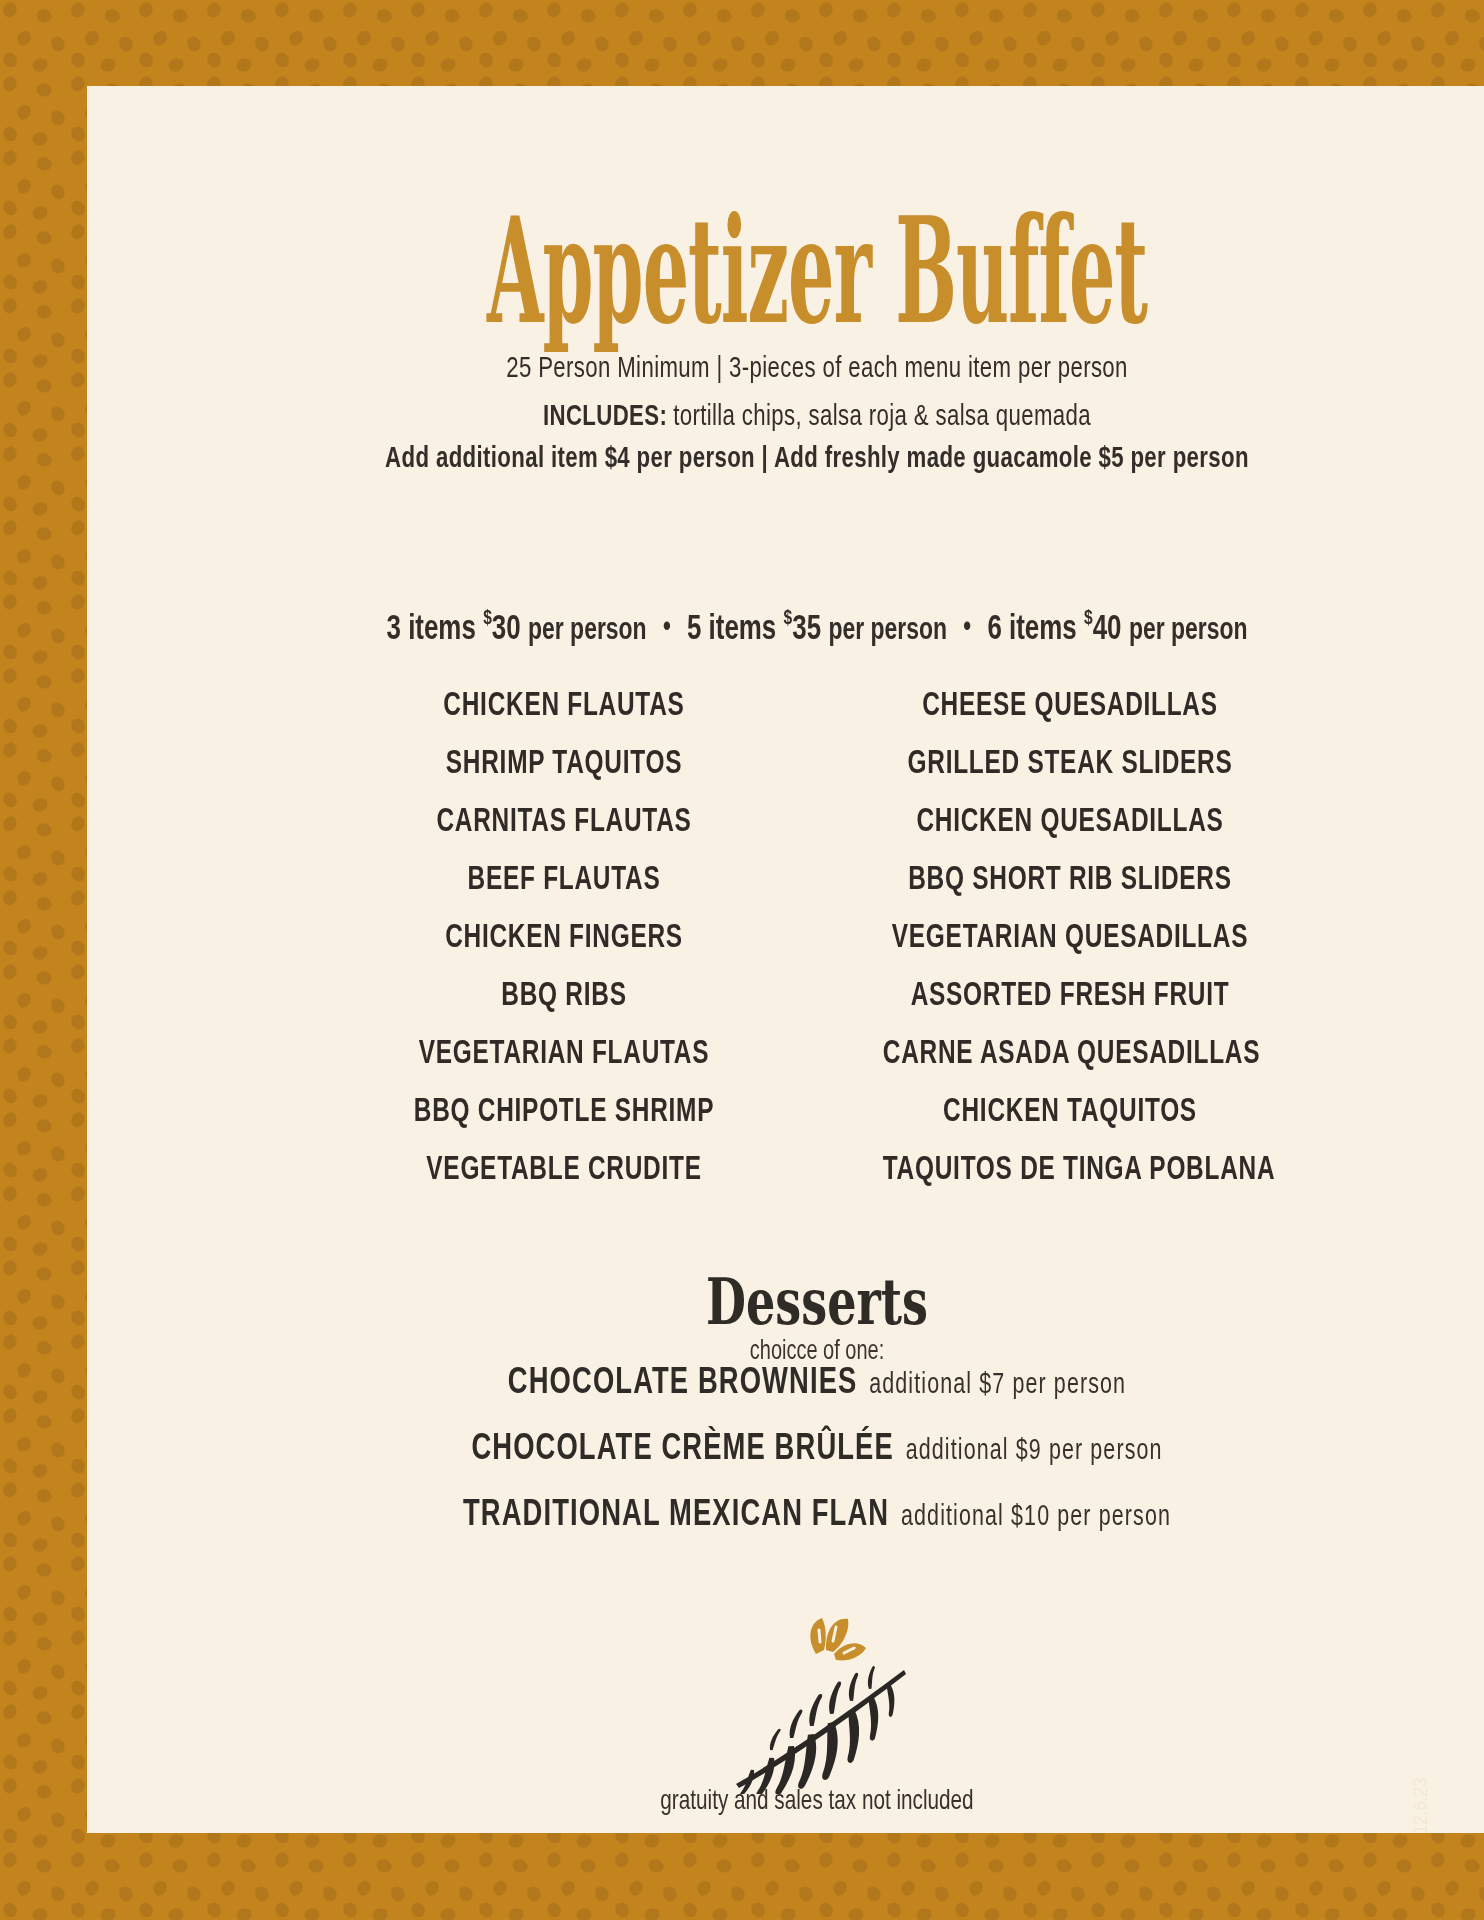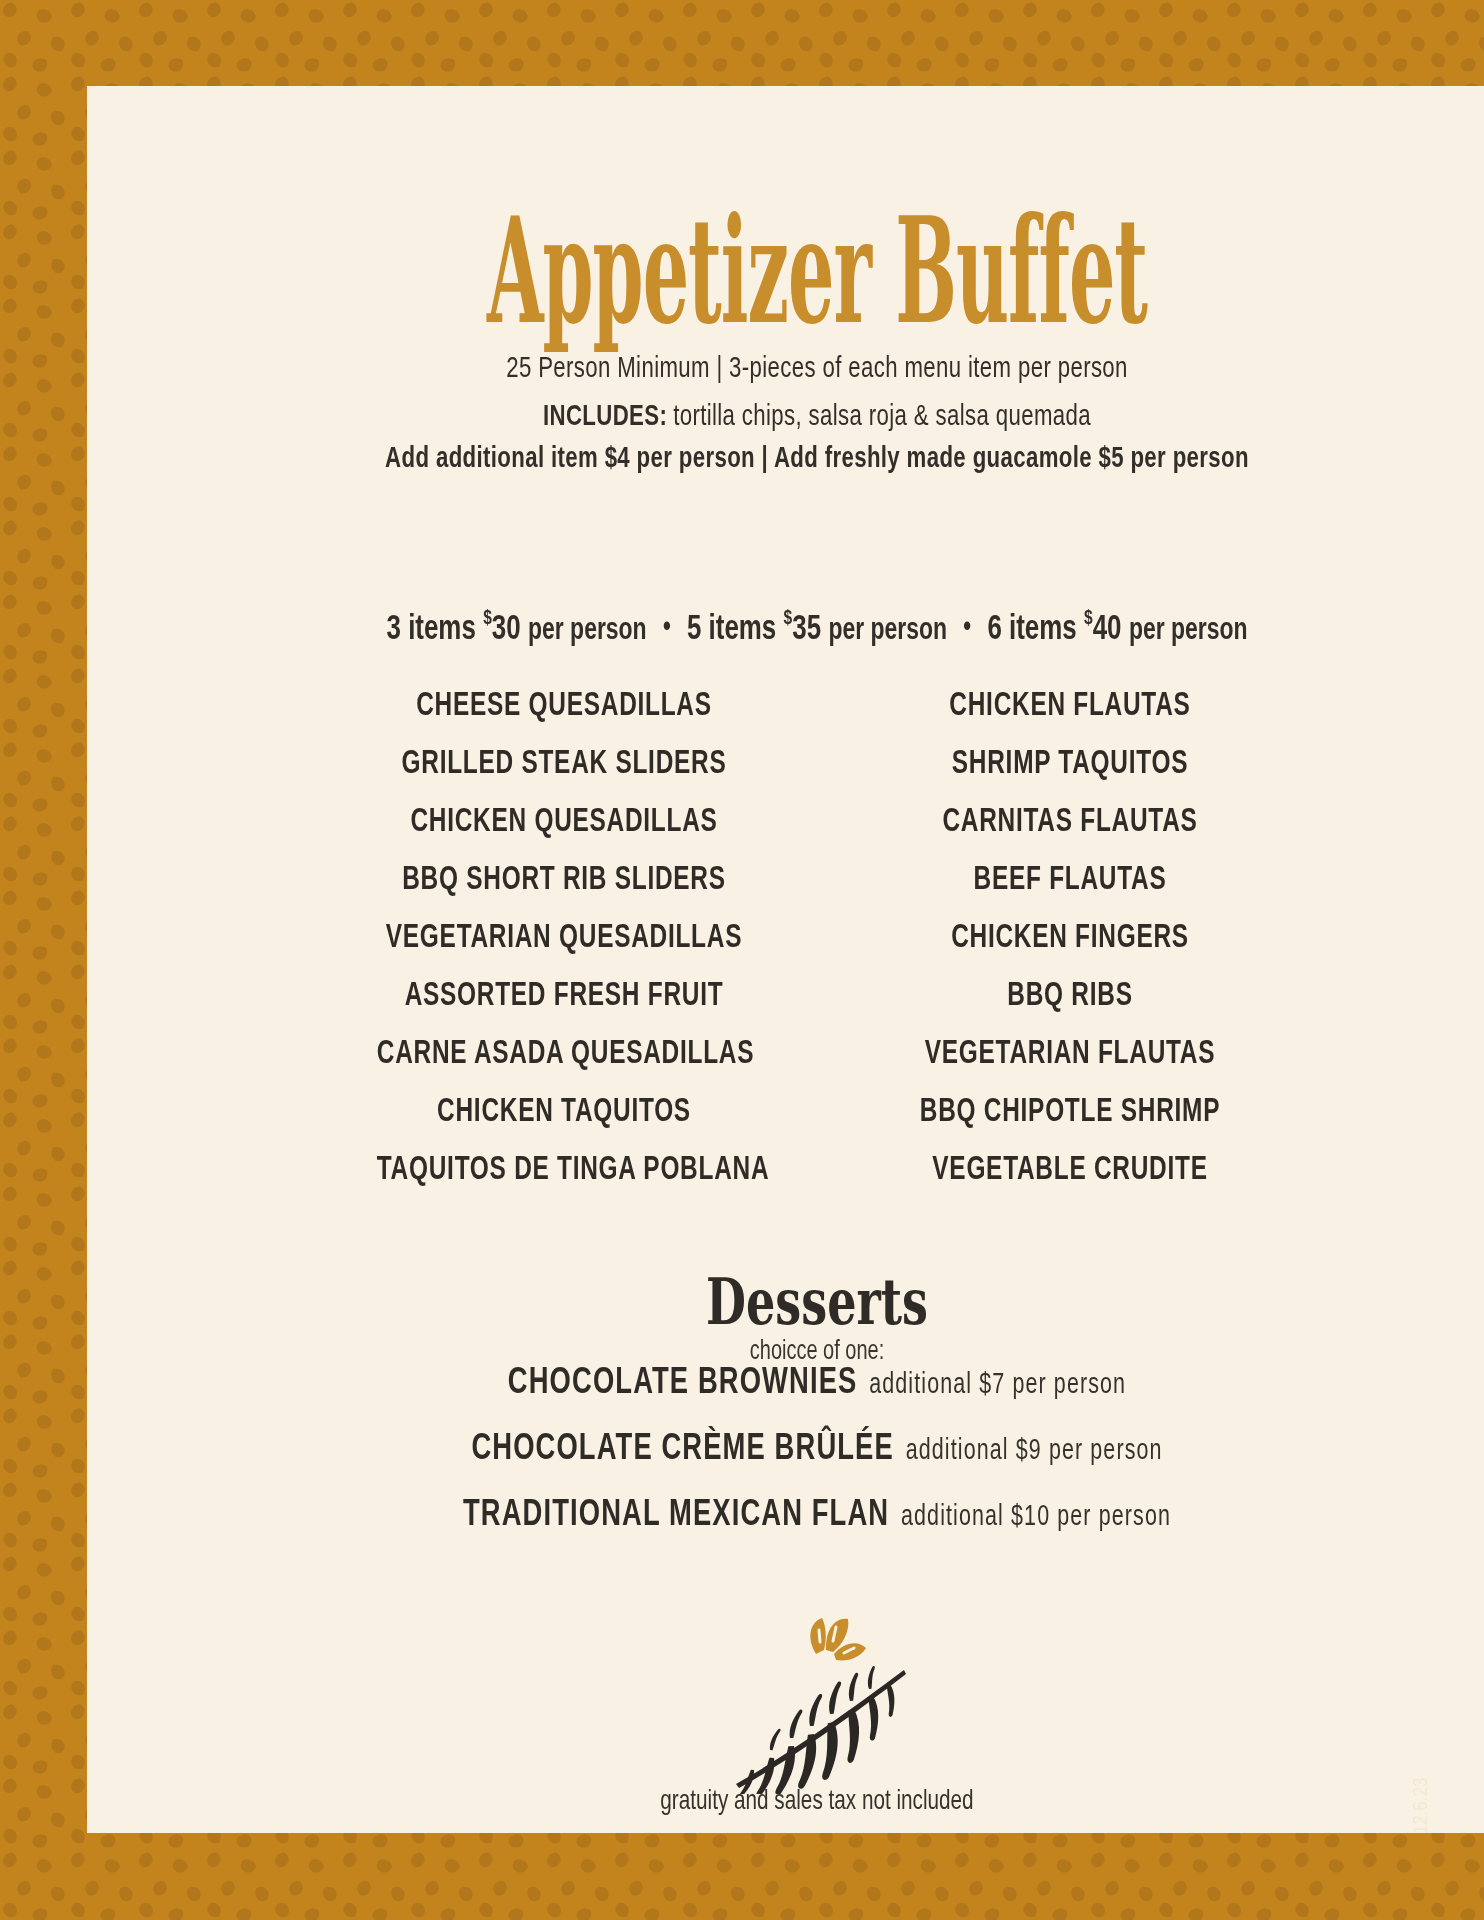--- a/index.html
+++ b/index.html
@@ -116,40 +116,40 @@
     </div>
 
     <div class="sec sub s3 cond">Add additional item $4 per person  |  Add freshly made guacamole $5 per person</div>
 
     <div class="sec pricing cond">
       <span class="opt"><span>3 items</span><sup class="cur">$</sup><span>30</span><span class="unit">per person</span></span><span class="bullet">•</span><span class="opt"><span>5 items</span><sup class="cur">$</sup><span>35</span><span class="unit">per person</span></span><span class="bullet">•</span><span class="opt"><span>6 items</span><sup class="cur">$</sup><span>40</span><span class="unit">per person</span></span>
     </div>
 
     <div class="columns">
       <div class="col">
+        <div class="item cond">CHICKEN FLAUTAS</div>
+        <div class="item cond">SHRIMP TAQUITOS</div>
+        <div class="item cond">CARNITAS FLAUTAS</div>
+        <div class="item cond">BEEF FLAUTAS</div>
+        <div class="item cond">CHICKEN FINGERS</div>
+        <div class="item cond">BBQ RIBS</div>
+        <div class="item cond">VEGETARIAN FLAUTAS</div>
+        <div class="item cond">BBQ CHIPOTLE SHRIMP</div>
+        <div class="item cond">VEGETABLE CRUDITE</div>
+      </div>
+      <div class="col">
         <div class="item cond">CHEESE QUESADILLAS</div>
         <div class="item cond">GRILLED STEAK SLIDERS</div>
         <div class="item cond">CHICKEN QUESADILLAS</div>
         <div class="item cond">BBQ SHORT RIB SLIDERS</div>
         <div class="item cond">VEGETARIAN QUESADILLAS</div>
         <div class="item cond">ASSORTED FRESH FRUIT</div>
         <div class="item cond">CARNE ASADA QUESADILLAS</div>
         <div class="item cond">CHICKEN TAQUITOS</div>
         <div class="item cond">TAQUITOS DE TINGA POBLANA</div>
-      </div>
-      <div class="col">
-        <div class="item cond">CHICKEN FLAUTAS</div>
-        <div class="item cond">SHRIMP TAQUITOS</div>
-        <div class="item cond">CARNITAS FLAUTAS</div>
-        <div class="item cond">BEEF FLAUTAS</div>
-        <div class="item cond">CHICKEN FINGERS</div>
-        <div class="item cond">BBQ RIBS</div>
-        <div class="item cond">VEGETARIAN FLAUTAS</div>
-        <div class="item cond">BBQ CHIPOTLE SHRIMP</div>
-        <div class="item cond">VEGETABLE CRUDITE</div>
       </div>
     </div>
 
     <h2 class="sec desserts-title">Desserts</h2>
     <div class="sec desserts-sub cond">choicce of one:</div>
 
     <div class="sec dessert-rows">
       <div class="drow cond"><span class="dname">CHOCOLATE BROWNIES</span><span class="dnote">additional $7 per person</span></div>
       <div class="drow cond"><span class="dname">CHOCOLATE CRÈME BRÛLÉE</span><span class="dnote">additional $9 per person</span></div>
       <div class="drow cond"><span class="dname">TRADITIONAL MEXICAN FLAN</span><span class="dnote">additional $10 per person</span></div>

